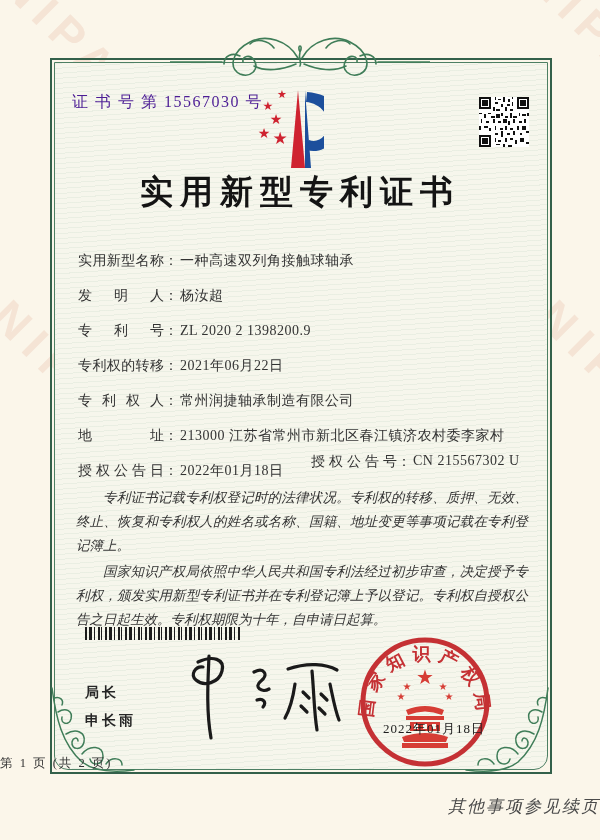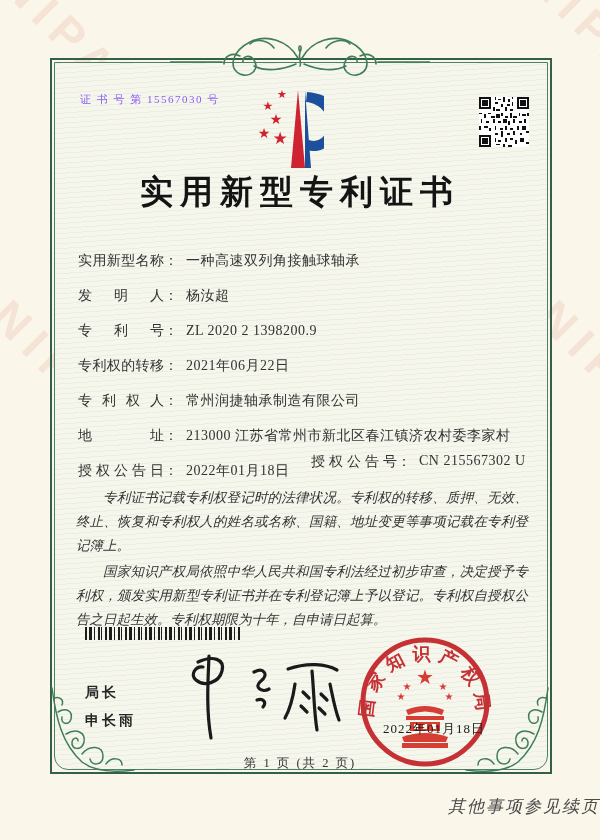--- a/index.html
+++ b/index.html
@@ -32,33 +32,33 @@
     background-color:#f6f6ec;
     background-image:repeating-linear-gradient(176deg,
       rgba(122,170,142,0.10) 0px,rgba(122,170,142,0.10) 1px,
       rgba(255,255,255,0) 1px,rgba(255,255,255,0) 5px);
   }
   .ornament-top{position:absolute;left:170px;top:26px;width:260px;height:58px;z-index:3;}
   .flourish{position:absolute;width:92px;height:92px;z-index:4;}
   .flourish.bl{left:46px;top:684px;}
   .flourish.br{left:462px;top:684px;transform:scaleX(-1);}
   
-  .cert-no{position:absolute;left:80px;top:92px;z-index:5;font-size:11px;letter-spacing:1.5px;color:#8b5cf6;}
+  .cert-no{position:absolute;left:72px;top:92px;z-index:5;font-size:16px;letter-spacing:1.5px;color:#4c1d95;}
   .logo{position:absolute;left:256px;top:84px;width:68px;height:86px;z-index:5;}
   .qr{position:absolute;left:479px;top:97px;width:50px;height:50px;z-index:5;}
   .title{
     position:absolute;left:0;right:0;top:170px;z-index:5;text-align:center;
     font-size:33px;font-weight:700;letter-spacing:7px;color:#141414;
   }
   
   .fields{position:absolute;left:78px;top:243px;width:452px;z-index:5;font-size:14px;color:#333;}
   .field-row{height:35px;display:flex;align-items:center;position:relative;}
   .flabel{display:inline-block;width:86px;text-align:justify;text-align-last:justify;flex:0 0 86px;}
   .colon{flex:0 0 auto;}
-  .fvalue{margin-left:8px;letter-spacing:0.5px;}
+  .fvalue{margin-left:2px;letter-spacing:0.5px;}
   .grant-right{position:absolute;left:233px;top:0;display:flex;}
   
   .paras{position:absolute;left:76px;top:486px;width:452px;z-index:5;}
   .paras p{
     margin:0 0 2px 0;font-size:13.5px;line-height:24px;text-indent:2em;
     text-align:justify;font-style:italic;color:#333;
   }
   
   .barcode{
     position:absolute;left:85px;top:627px;width:155px;height:13px;z-index:5;
@@ -71,21 +71,21 @@
     position:absolute;left:85px;top:678px;z-index:6;
     font-family:"Liberation Sans","DejaVu Sans",sans-serif;font-weight:700;
     font-size:14px;color:#262626;letter-spacing:3px;line-height:28px;
   }
   .signature{position:absolute;left:168px;top:648px;width:178px;height:96px;z-index:7;}
   .seal{position:absolute;left:356px;top:628px;width:138px;height:148px;z-index:6;opacity:0.95;}
   .seal-date{
     position:absolute;left:366px;top:720px;width:136px;z-index:8;text-align:center;
     font-size:13px;letter-spacing:1px;color:#1d1d1d;
   }
-  .page-note{position:absolute;left:0;right:0;top:755px;z-index:5;text-align:center;font-size:12.5px;color:#333;letter-spacing:2px;}
+  .page-note{position:absolute;left:0;right:0;top:755px;z-index:5;font-size:12.5px;color:#333;letter-spacing:2px;}
   .cont-note{position:absolute;left:0;right:0;top:795px;z-index:5;text-align:right;font-size:17px;color:#4a4a4a;letter-spacing:2px;font-style:italic;}
 </style>
 </head>
 <body>
 
 <div class="page">
 
   <span class="wm wm1">CNIPA</span>
   <span class="wm wm2">CNIPA</span>
   <span class="wm wm3">CNIPA</span>

